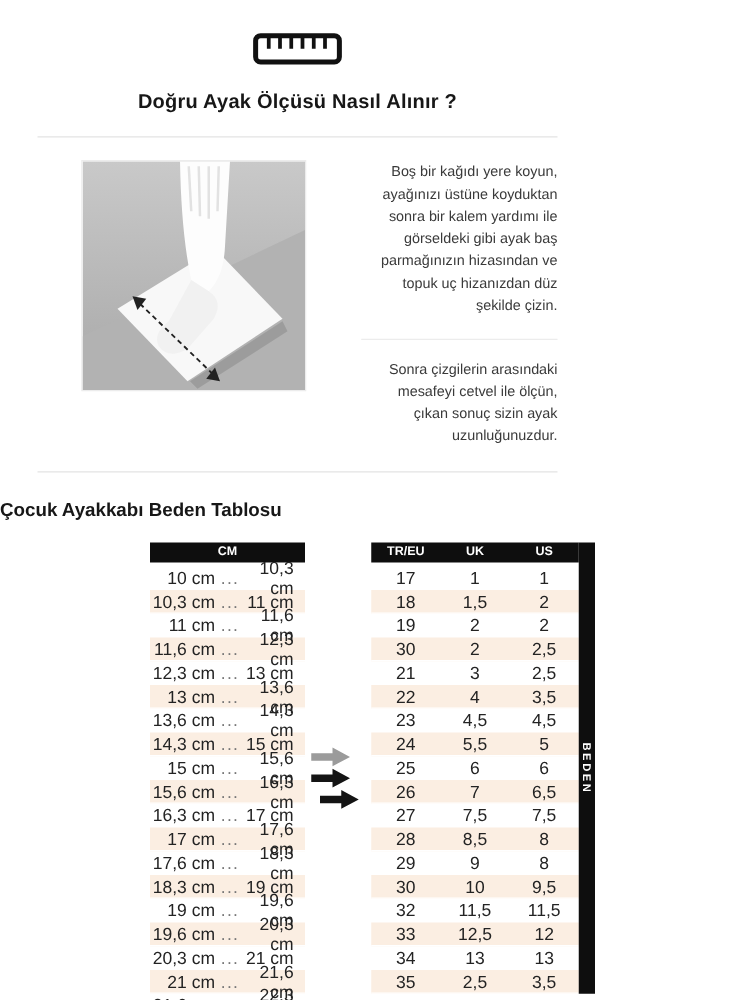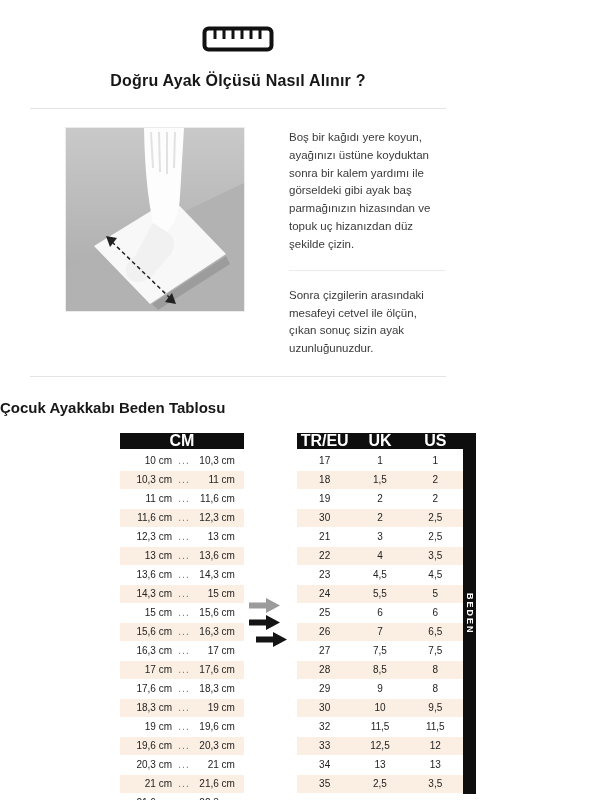--- a/index.html
+++ b/index.html
@@ -9,30 +9,30 @@
   .ruler-wrap { display:flex; justify-content:center; padding-top:26px; }
 
   .page-title { text-align:center; font-size:16px; font-weight:bold; color:#171717; margin:16px 0 0; letter-spacing:.2px; }
 
   .divider { border:none; border-top:1px solid #e4e4e4; margin:18px 30px 0; }
 
   .intro { display:flex; padding:18px 30px 0; }
   .figure-box { width:180px; height:185px; border:1px solid #ececec; margin-left:35px; flex-shrink:0; box-sizing:border-box; overflow:hidden; }
   .figure-box svg { display:block; }
   .intro-texts { width:262px; margin-left:44px; padding-top:2px; font-size:11.5px; line-height:1.55; color:#3a3a3a; }
-  .intro-texts p { margin:0; }
+  .intro-texts p { margin:0;text-align:right; }
   .text-divider { border:none; border-top:1px solid #ececec; margin:16px 0; }
 
   .section-title { text-align:left; font-size:15px; font-weight:bold; color:#171717; margin:22px 0 0; }
 
   .tables { display:flex; align-items:flex-start; margin:17px 0 0 120px; }
-  .table-header { background:#0e0e0e; color:#ffffff; font-size:16px; font-weight:bold; height:16px; display:flex; align-items:center; margin-bottom:3px; }
+  .table-header { background:#0e0e0e; color:#ffffff; font-size:10px; font-weight:bold; height:16px; display:flex; align-items:center; margin-bottom:3px; }
   .cm-table { width:126px; }
   .cm-table .table-header { justify-content:center; }
-  .trow { height:19px; display:flex; align-items:center; font-size:10px; color:#232323; }
+  .trow { height:19px; display:flex; align-items:center; font-size:14px; color:#232323; }
   .tbody .trow:nth-child(even) { background:#fbeee2; }
   .tbody .trow { border-bottom:1px solid #ffffff; box-sizing:border-box; }
   .c1 { width:52px; text-align:right; font-weight:500; }
   .cdots { width:24px; text-align:center; color:#777; letter-spacing:1px; }
   .c2 { flex:1; text-align:right; padding-right:9px; font-weight:500; }
 
   .arrows-col { width:54px; align-self:stretch; display:flex; align-items:center; justify-content:center; }
 
   .eu-wrap { display:flex; align-items:stretch; }
   .eu-table { width:166px; }

